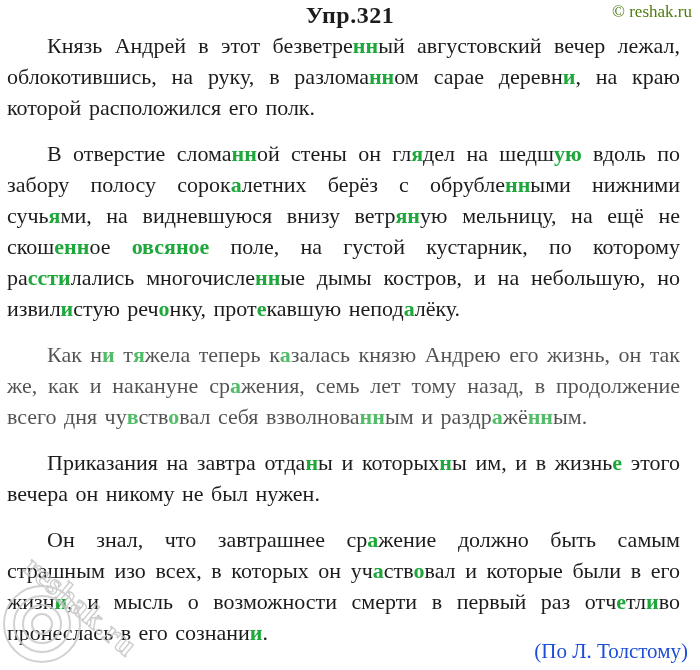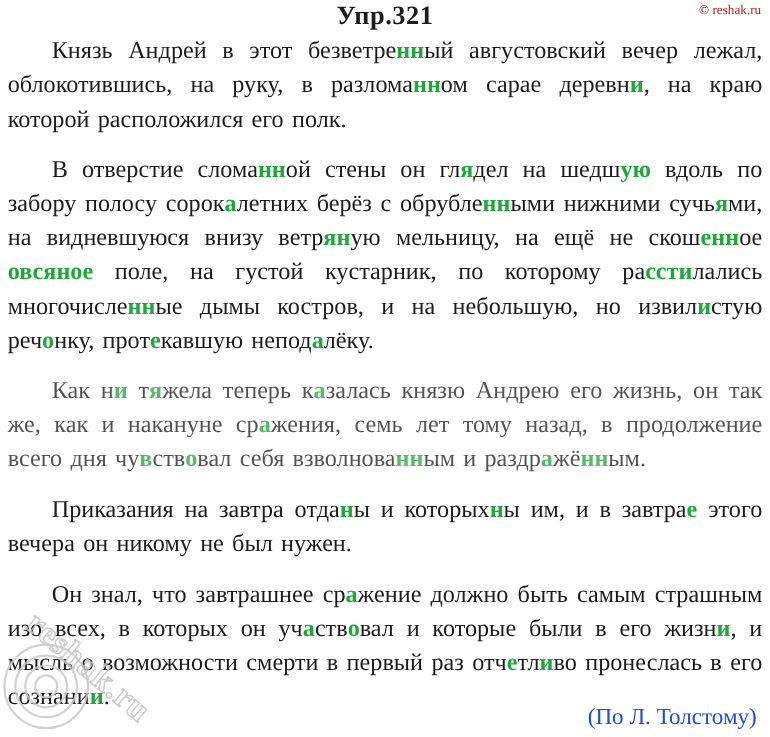--- a/index.html
+++ b/index.html
@@ -23,32 +23,32 @@
     text-align: center;
     font-size: 24px;
     font-weight: bold;
     padding-top: 2px;
     letter-spacing: 0.5px;
   }
   .copyright {
     position: absolute;
     top: 2px;
     right: 8px;
-    font-size: 12px;
+    font-size: 17px;
     font-weight: normal;
     font-style: normal;
-    color: #b91c1c;
+    color: #4d7c0f;
   }
   .content {
     position: relative;
     z-index: 1;
     padding: 0 7px;
   }
   p.para {
-    margin: 0 0 15px 0;
+    margin: 0 13px 15px 0;
     font-size: 22px;
     line-height: 31px;
     text-align: justify;
     text-indent: 40px;
     word-spacing: 2px;
   }
   p.para.muted {
     opacity: 0.76;
   }
   .hl {
@@ -79,21 +79,21 @@
 
 <div class="header">
   <div class="title">Упр.321</div>
   <div class="copyright">© reshak.ru</div>
 </div>
 
 <div class="content" id="paragraphs">
     <p class="para"><span>Князь Андрей в этот безветре</span><span class="hl">нн</span><span>ый августовский вечер лежал, облокотившись, на руку, в разлома</span><span class="hl">нн</span><span>ом сарае деревн</span><span class="hl">и</span><span>, на краю которой расположился его полк.</span></p>
     <p class="para"><span>В отверстие слома</span><span class="hl">нн</span><span>ой стены он гл</span><span class="hl">я</span><span>дел на шедш</span><span class="hl">ую</span><span> вдоль по забору полосу сорок</span><span class="hl">а</span><span>летних берёз с обрубле</span><span class="hl">нн</span><span>ыми нижними сучь</span><span class="hl">я</span><span>ми, на видневшуюся внизу ветр</span><span class="hl">ян</span><span>ую мельницу, на ещё не скош</span><span class="hl">енн</span><span>ое </span><span class="hl">овсяное</span><span> поле, на густой кустарник, по которому ра</span><span class="hl">ссти</span><span>лались многочисле</span><span class="hl">нн</span><span>ые дымы костров, и на небольшую, но извил</span><span class="hl">и</span><span>стую реч</span><span class="hl">о</span><span>нку, прот</span><span class="hl">е</span><span>кавшую непод</span><span class="hl">а</span><span>лёку.</span></p>
     <p class="para muted"><span>Как н</span><span class="hl">и</span><span> т</span><span class="hl">я</span><span>жела теперь к</span><span class="hl">а</span><span>залась князю Андрею его жизнь, он так же, как и накануне ср</span><span class="hl">а</span><span>жения, семь лет тому назад, в продолжение всего дня чу</span><span class="hl">в</span><span>ств</span><span class="hl">о</span><span>вал себя взволнова</span><span class="hl">нн</span><span>ым и раздр</span><span class="hl">а</span><span>жё</span><span class="hl">нн</span><span>ым.</span></p>
-    <p class="para"><span>Приказания на завтра отда</span><span class="hl">н</span><span>ы и которых</span><span class="hl">н</span><span>ы им, и в завтра</span><span class="hl">е</span><span> этого вечера он никому не был нужен.</span></p>
+    <p class="para"><span>Приказания на завтра отда</span><span class="hl">н</span><span>ы и которых</span><span class="hl">н</span><span>ы им, и в жизнь</span><span class="hl">е</span><span> этого вечера он никому не был нужен.</span></p>
     <p class="para"><span>Он знал, что завтрашнее ср</span><span class="hl">а</span><span>жение должно быть самым страшным изо всех, в которых он уч</span><span class="hl">а</span><span>ств</span><span class="hl">о</span><span>вал и которые были в его жизн</span><span class="hl">и</span><span>, и мысль о возможности смерти в первый раз отч</span><span class="hl">е</span><span>тл</span><span class="hl">и</span><span>во пронеслась в его сознани</span><span class="hl">и</span><span>.</span></p>
   </div>
 
 <div class="attribution">(По Л. Толстому)</div>
 
 <svg class="watermark" viewBox="0 0 220 132" xmlns="http://www.w3.org/2000/svg">
   <g fill="none" stroke="#c9c9c9" stroke-width="2">
     <circle cx="42" cy="86" r="38"></circle>
     <circle cx="42" cy="86" r="28"></circle>
     <circle cx="42" cy="86" r="19"></circle>

